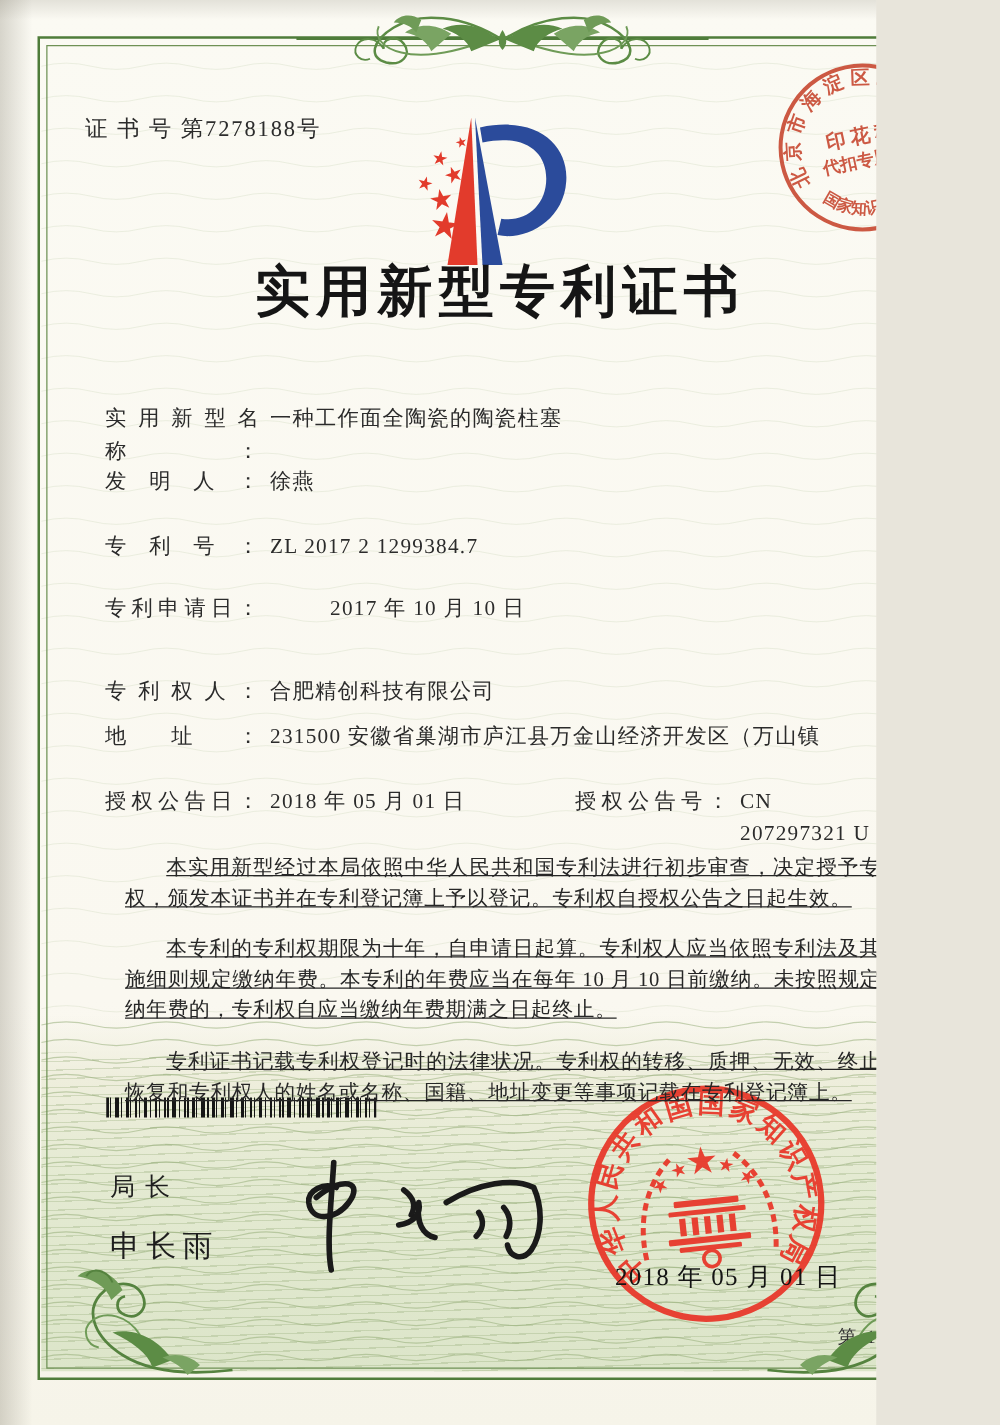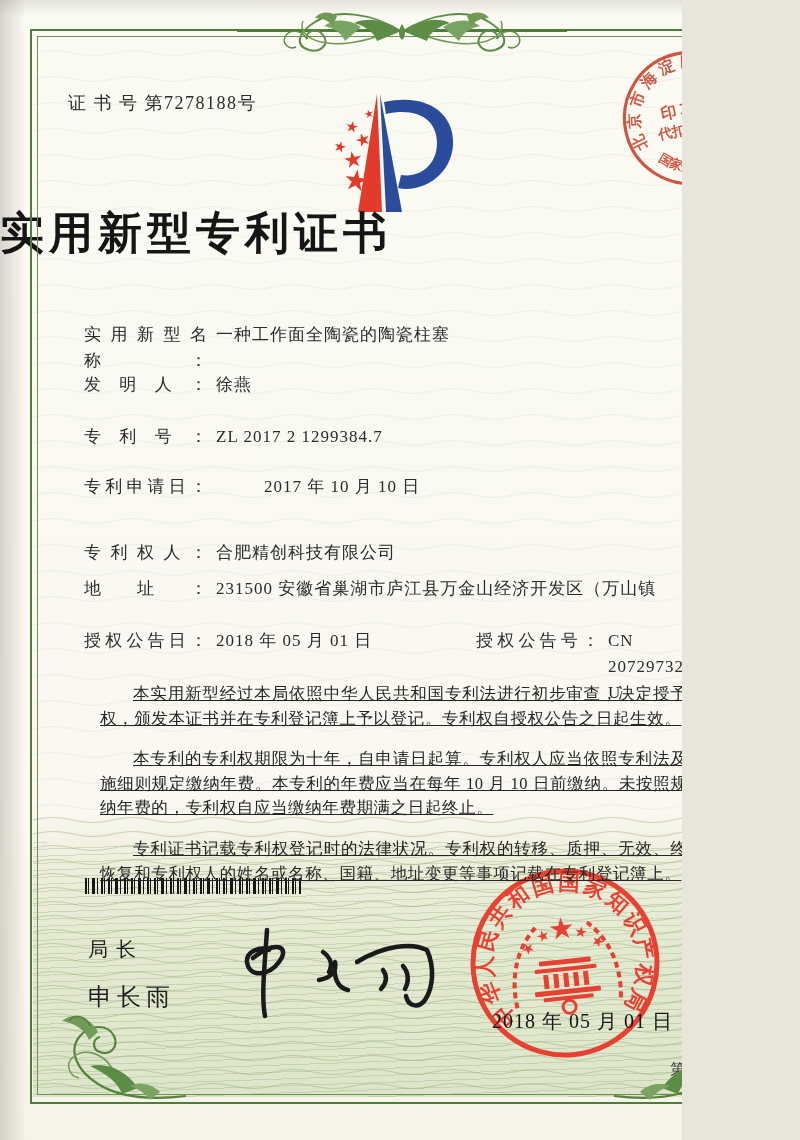--- a/index.html
+++ b/index.html
@@ -1,37 +1,37 @@
 <!DOCTYPE html>
 <html><head>
 <meta charset="utf-8">
 <style>
   html,body{margin:0;padding:0;}
   body{width:800px;height:1140px;background:#e8e5db;font-family:"Liberation Serif","DejaVu Serif",serif;}
-  #page{position:relative;width:638px;height:1140px;overflow:hidden;
-        background:linear-gradient(180deg,#fbfaf3 0%,#faf8f0 70%,#f6f4e9 100%);padding-left:44px;}
+  #page{position:relative;width:701px;height:1140px;overflow:hidden;
+        background:linear-gradient(180deg,#fbfaf3 0%,#faf8f0 70%,#f6f4e9 100%);}
   
   .edge-left{position:absolute;left:0;top:0;width:26px;height:1140px;
       background:linear-gradient(90deg,rgba(120,115,100,.28),rgba(120,115,100,0));z-index:1;}
   .edge-top{position:absolute;left:0;top:0;width:800px;height:16px;
       background:linear-gradient(180deg,rgba(120,115,100,.18),rgba(120,115,100,0));z-index:1;}
   
   .border-outer{position:absolute;left:30px;top:29px;width:736px;height:1071px;
       border:2px solid #4f7c3a;z-index:6;pointer-events:none;}
   .border-inner{position:absolute;left:37px;top:36px;width:722px;height:1057px;
       border:1px solid #6f9155;z-index:6;pointer-events:none;}
   
   .band{position:absolute;left:33px;top:812px;width:730px;height:285px;z-index:2;
       background:linear-gradient(180deg,rgba(238,238,220,0) 0%,#eeeedc 18%,#e4ead2 45%,#dce5c9 100%);}
   .band .stripes{position:absolute;left:0;top:30px;width:100%;height:255px;
       background:repeating-linear-gradient(178deg,rgba(140,165,110,.30) 0 1px,rgba(140,165,110,0) 1px 7px);}
   .waves-top{position:absolute;left:33px;top:45px;z-index:2;opacity:.35;}
   
   .cert-no{position:absolute;left:68px;top:91px;font-size:18px;letter-spacing:1.5px;color:#2c2c2c;z-index:4;}
-  .title{position:absolute;left:0;top:204px;width:800px;text-align:left;font-size:44px;font-weight:700;
+  .title{position:absolute;left:0;top:204px;width:800px;text-align:center;font-size:44px;font-weight:700;
       letter-spacing:5px;color:#151515;z-index:4;}
   .frow{position:absolute;display:flex;align-items:flex-start;font-size:17px;color:#2b2b2b;
       letter-spacing:1px;line-height:26px;z-index:4;}
   .flabel{display:inline-block;width:124px;text-align:justify;text-align-last:justify;flex:none;}
   .fvalue{margin-left:8px;}
   .addr-val .line{display:block;}
   .paras{position:absolute;left:84px;top:666px;width:654px;font-size:16.5px;line-height:24.6px;
       color:#262626;text-align:justify;letter-spacing:.6px;z-index:4;}
   .paras p{margin:16px;text-indent:2em;text-decoration:underline;}
   .barcode{position:absolute;left:85px;top:878px;width:216px;height:16px;z-index:3;
@@ -216,21 +216,21 @@
   <div class="frow" style="top:576px;left:84px;">
     <span class="flabel">地址：</span>
     <span class="fvalue addr-val">
       <span class="line">231500 安徽省巢湖市庐江县万金山经济开发区（万山镇</span>
     </span>
   </div>
   <div class="frow" style="top:628px;left:84px;">
     <span class="flabel">授权公告日：</span>
     <span class="fvalue">2018 年 05 月 01 日</span>
   </div>
-  <div class="frow" style="top:628px;left:476px;">
+  <div class="frow" style="top:628px;left:460px;">
     <span class="flabel">授权公告号：</span>
     <span class="fvalue">CN 207297321 U</span>
   </div>
 
   <div class="paras">
     <p>本实用新型经过本局依照中华人民共和国专利法进行初步审查，决定授予专利权，颁发本证书并在专利登记簿上予以登记。专利权自授权公告之日起生效。</p>
     <p>本专利的专利权期限为十年，自申请日起算。专利权人应当依照专利法及其实施细则规定缴纳年费。本专利的年费应当在每年 10 月 10 日前缴纳。未按照规定缴纳年费的，专利权自应当缴纳年费期满之日起终止。</p>
     <p>专利证书记载专利权登记时的法律状况。专利权的转移、质押、无效、终止、恢复和专利权人的姓名或名称、国籍、地址变更等事项记载在专利登记簿上。</p>
   </div>
 

